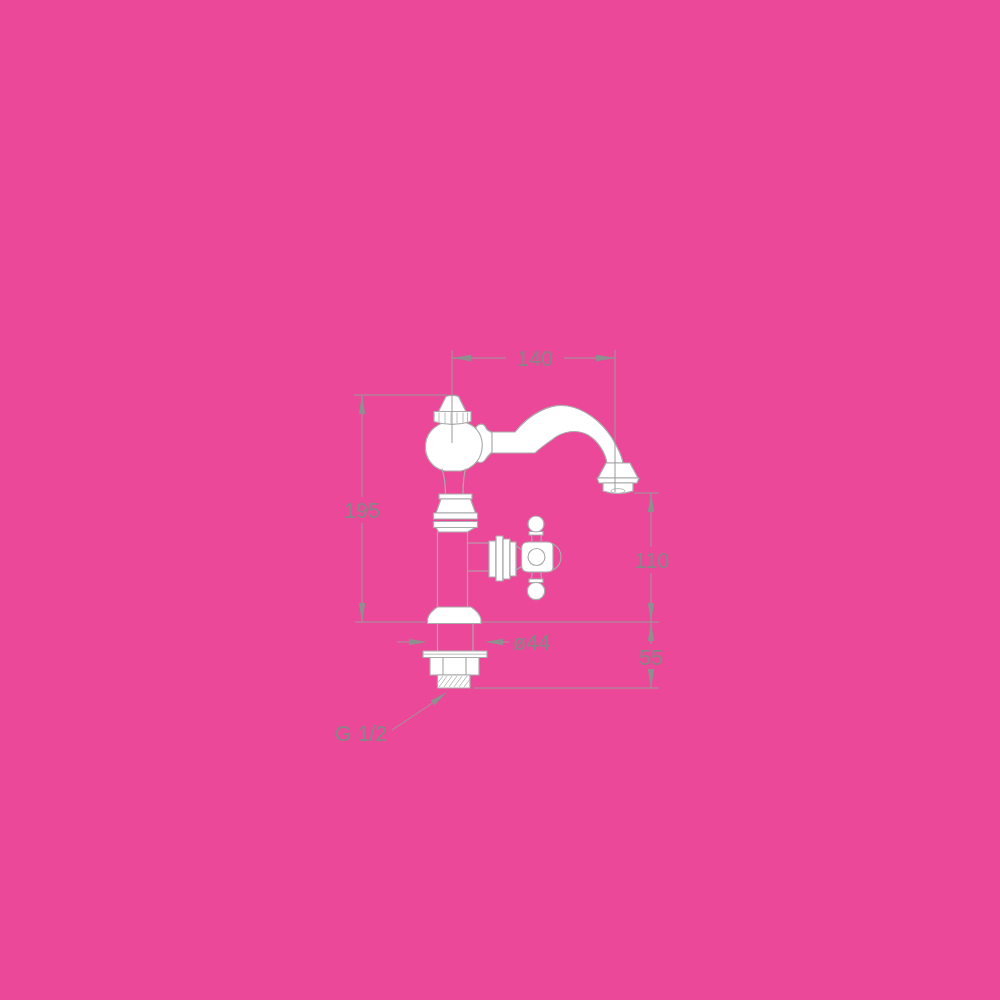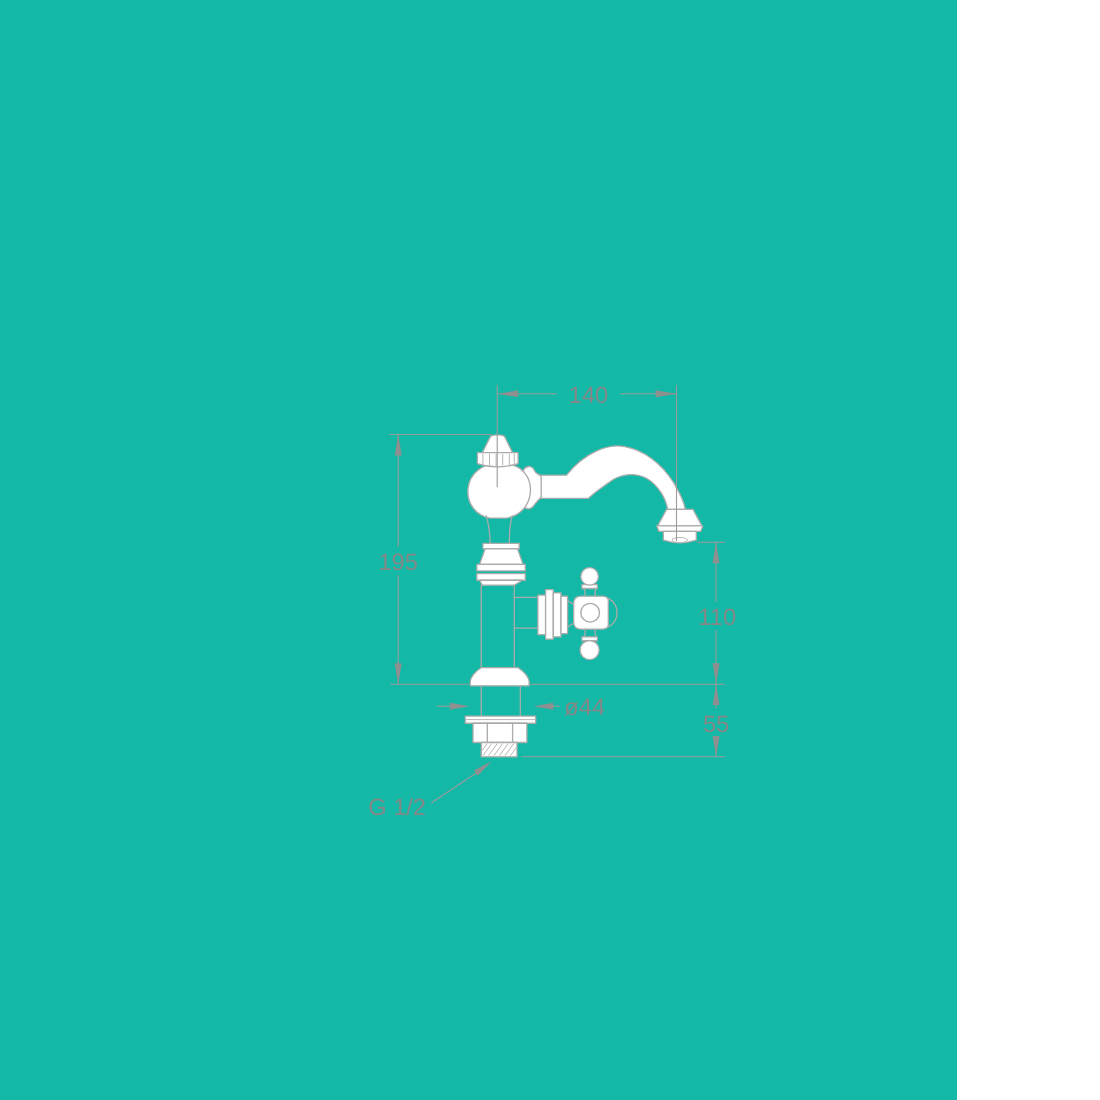--- a/index.html
+++ b/index.html
@@ -2,23 +2,23 @@
 <html><head>
 <meta charset="utf-8">
 <style>
   html, body {
     margin: 0;
     padding: 0;
     background: #ffffff;
   }
   .canvas {
     position: relative;
-    width: 870px;
+    width: 1000px;
     height: 1000px;
-    background: #14b8a6;
+    background: #ec4899;
     overflow: hidden;
     font-family: "Liberation Sans", sans-serif;
   }
   svg text {
     font-family: "Liberation Sans", sans-serif;
     font-size: 21.5px;
     fill: #868686;
   }
   .outline {
     stroke: #ababab;

